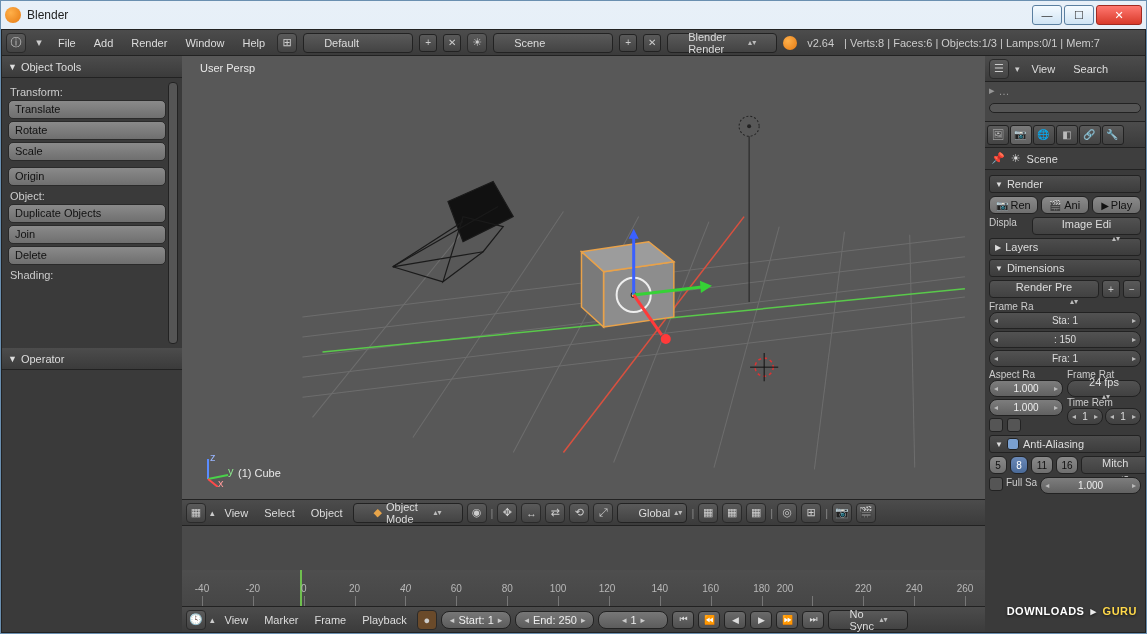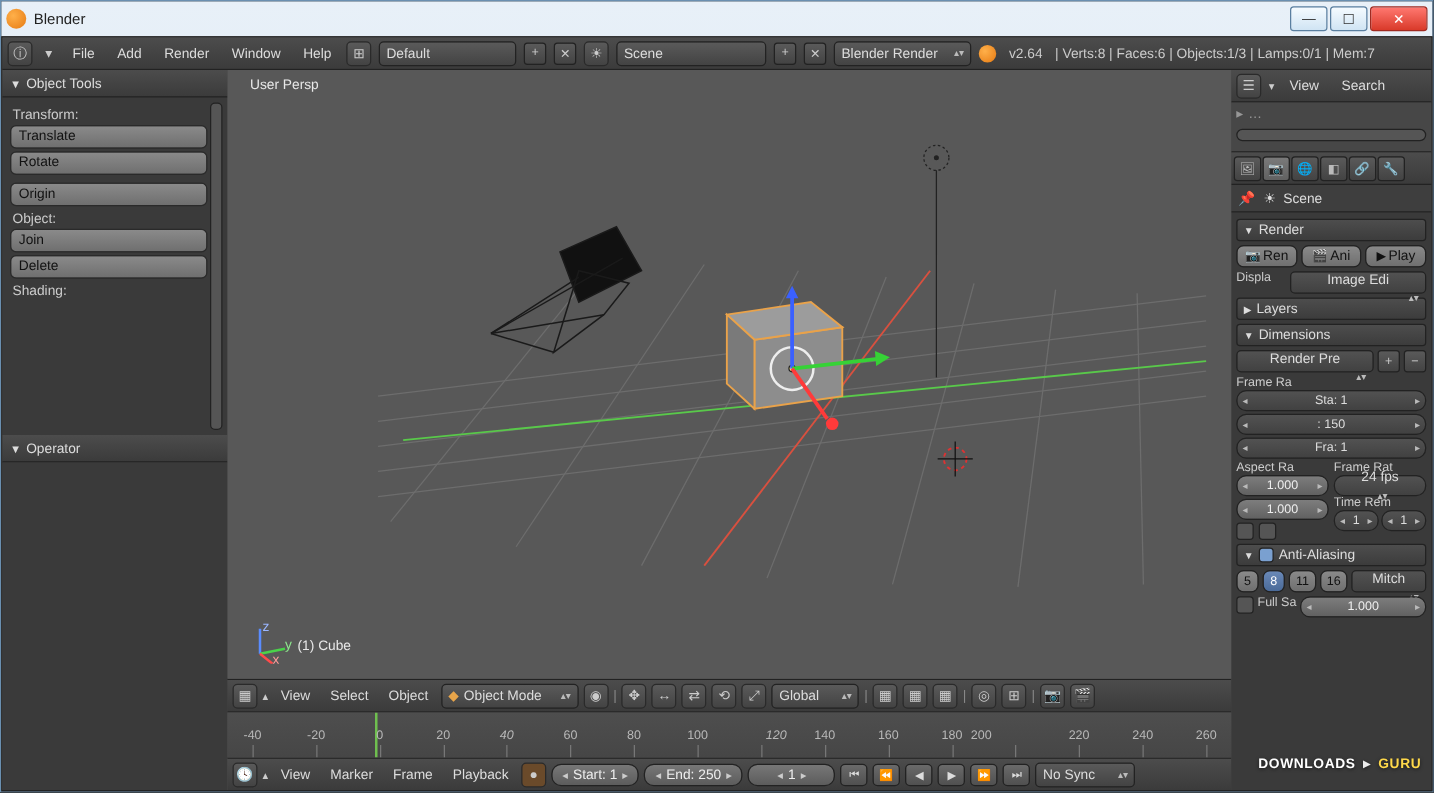--- a/index.html
+++ b/index.html
@@ -12,21 +12,21 @@
 .win-btns { margin-left: auto; display: flex; gap: 2px; }
 .win-btn { width: 30px; height: 20px; border: 1px solid #5a7fa0; background: linear-gradient(#f5fbff,#d0e4f4); border-radius: 3px; display: flex; align-items: center; justify-content: center; color: #333; }
 .win-btn.close { background: linear-gradient(#ff7870,#d93a2a); color: #fff; width: 46px; border-color: #a02a20; }
 
 .app { flex: 1; background: #4b4b4b; display: flex; flex-direction: column; border: 1px solid #222; }
 
 
 .topbar { height: 26px; background: linear-gradient(#4c4c4c,#3b3b3b); border-bottom: 1px solid #222; display: flex; align-items: center; padding: 0 4px; gap: 6px; color: #ddd; }
 .icon-btn { width: 20px; height: 20px; border: 1px solid #2a2a2a; background: linear-gradient(#5a5a5a,#434343); border-radius: 4px; display: inline-flex; align-items: center; justify-content: center; color: #ccc; }
 .menu-item { padding: 2px 6px; color: #ddd; cursor: default; }
-.field { height: 20px; background: linear-gradient(#5a5a5a,#434343); border: 1px solid #222; border-radius: 4px; display: flex; align-items: center; padding: 0 5px; color: #ddd; gap: 4px; }
+.field { height: 20px; background: linear-gradient(#5a5a5a,#434343); border: 1px solid #222; border-radius: 4px; display: flex; align-items: center; padding: 0 20px; color: #ddd; gap: 4px; }
 .field .tri { margin-left: auto; font-size: 8px; color: #bbb; }
 .sq-btn { width: 18px; height: 18px; border: 1px solid #222; background: linear-gradient(#5a5a5a,#434343); border-radius: 3px; display: inline-flex; align-items: center; justify-content: center; color: #ccc; font-size: 10px; }
 .stats { font-size: 11px; color: #ccc; margin-left: 4px; white-space: nowrap; overflow: hidden; }
 .blender-logo { width: 16px; height: 16px; border-radius: 50%; background: radial-gradient(circle at 35% 35%, #ffb04a, #e67a12); display: inline-block; }
 
 
 .mainrow { flex: 1; display: flex; min-height: 0; }
 .left-col { width: 180px; display: flex; flex-direction: column; background: #3a3a3a; }
 .viewport-wrap { flex: 1; display: flex; flex-direction: column; min-width: 0; }
 .right-col { width: 160px; background: #3a3a3a; display: flex; flex-direction: column; }
@@ -43,21 +43,21 @@
 .viewport-top { position: relative; flex: 1; background: #585858; overflow: hidden; }
 .vp-label { position: absolute; top: 6px; left: 18px; color: #e8e8e8; font-size: 11px; }
 .obj-label { position: absolute; bottom: 20px; left: 56px; color: #e8e8e8; font-size: 11px; }
 .mini-axis { position: absolute; bottom: 12px; left: 18px; width: 34px; height: 34px; }
 .grid-svg { position: absolute; inset: 0; }
 
 .viewport-bottombar { height: 26px; background: linear-gradient(#4c4c4c,#3b3b3b); border-top: 1px solid #222; display: flex; align-items: center; padding: 0 4px; gap: 4px; color: #ddd; overflow: hidden; }
 
 
 .timeline { background: #4a4a4a; border-top: 1px solid #222; display: flex; flex-direction: column; }
-.tl-track { height: 36px; position: relative; background: linear-gradient(#4e4e4e,#464646); overflow: hidden; }
+.tl-track { height: 36px; position: relative; background: linear-gradient(#4e4e4e,#464646); overflow: hidden; margin-top: 44px; }
 .tl-track .tick { position: absolute; bottom: 0; width: 1px; height: 10px; background: #777; }
 .tl-track .ticklabel { position: absolute; bottom: 12px; color: #b8b8b8; font-size: 10px; transform: translateX(-50%); }
 .tl-track .cursor { position: absolute; top: 0; bottom: 0; width: 2px; background: #6fbf4f; }
 .tl-bar { height: 26px; background: linear-gradient(#4c4c4c,#3b3b3b); border-top: 1px solid #222; display: flex; align-items: center; padding: 0 4px; gap: 4px; color: #ddd; }
 .num-field { height: 18px; background: linear-gradient(#777,#5c5c5c); border: 1px solid #222; border-radius: 8px; color: #eee; padding: 0 8px; display: flex; align-items: center; gap: 4px; font-size: 11px; }
 .num-field .arrow { color: #ccc; font-size: 9px; }
 .play-btn { width: 22px; height: 18px; border: 1px solid #222; background: linear-gradient(#6a6a6a,#505050); border-radius: 4px; display: inline-flex; align-items: center; justify-content: center; color: #ddd; font-size: 9px; }
 
 
 .right-top { height: 26px; background: linear-gradient(#4c4c4c,#3b3b3b); border-bottom: 1px solid #222; display: flex; align-items: center; padding: 0 4px; gap: 6px; color: #ddd; }
@@ -132,23 +132,25 @@
 
       <div class="left-col">
         <div class="panel-hdr">
           <span class="disc">▼</span>
             <span>Object Tools</span>
         </div>
         <div class="tool-scroll">
           <div class="subhdr">Transform:</div>
           <button class="tool-btn">Translate</button>
           <button class="tool-btn">Rotate</button>
+          <button class="tool-btn">Scale</button>
           <div style="height:4px"></div>
           <button class="tool-btn">Origin</button>
           <div class="subhdr">Object:</div>
+          <button class="tool-btn">Duplicate Objects</button>
           <button class="tool-btn">Join</button>
           <button class="tool-btn">Delete</button>
           <div class="subhdr">Shading:</div>
         </div>
         <div class="panel-hdr">
           <span class="disc">▼</span>
             <span>Operator</span>
         </div>
         <div style="flex:1;background:#3a3a3a"></div>
       </div>
@@ -274,21 +276,21 @@
               <div class="ticklabel" style="left: 172.6px;">20</div>
               <div class="tick" style="left: 223.467px;"></div>
               <div class="ticklabel" style="left: 223.467px; font-style: italic;">40</div>
               <div class="tick" style="left: 274.333px;"></div>
               <div class="ticklabel" style="left: 274.333px;">60</div>
               <div class="tick" style="left: 325.2px;"></div>
               <div class="ticklabel" style="left: 325.2px;">80</div>
               <div class="tick" style="left: 376.067px;"></div>
               <div class="ticklabel" style="left: 376.067px;">100</div>
               <div class="tick" style="left: 426.933px;"></div>
-              <div class="ticklabel" style="left: 439px; font-style: italic;">120</div>
+              <div class="ticklabel" style="left: 425px;">120</div>
               <div class="tick" style="left: 477.8px;"></div>
               <div class="ticklabel" style="left: 477.8px;">140</div>
               <div class="tick" style="left: 528.667px;"></div>
               <div class="ticklabel" style="left: 528.667px;">160</div>
               <div class="tick" style="left: 579.533px;"></div>
               <div class="ticklabel" style="left: 579.533px;">180</div>
               <div class="tick" style="left: 630.4px;"></div>
               <div class="ticklabel" style="left: 603px;">200</div>
               <div class="tick" style="left: 681.267px;"></div>
               <div class="ticklabel" style="left: 681.267px;">220</div>

